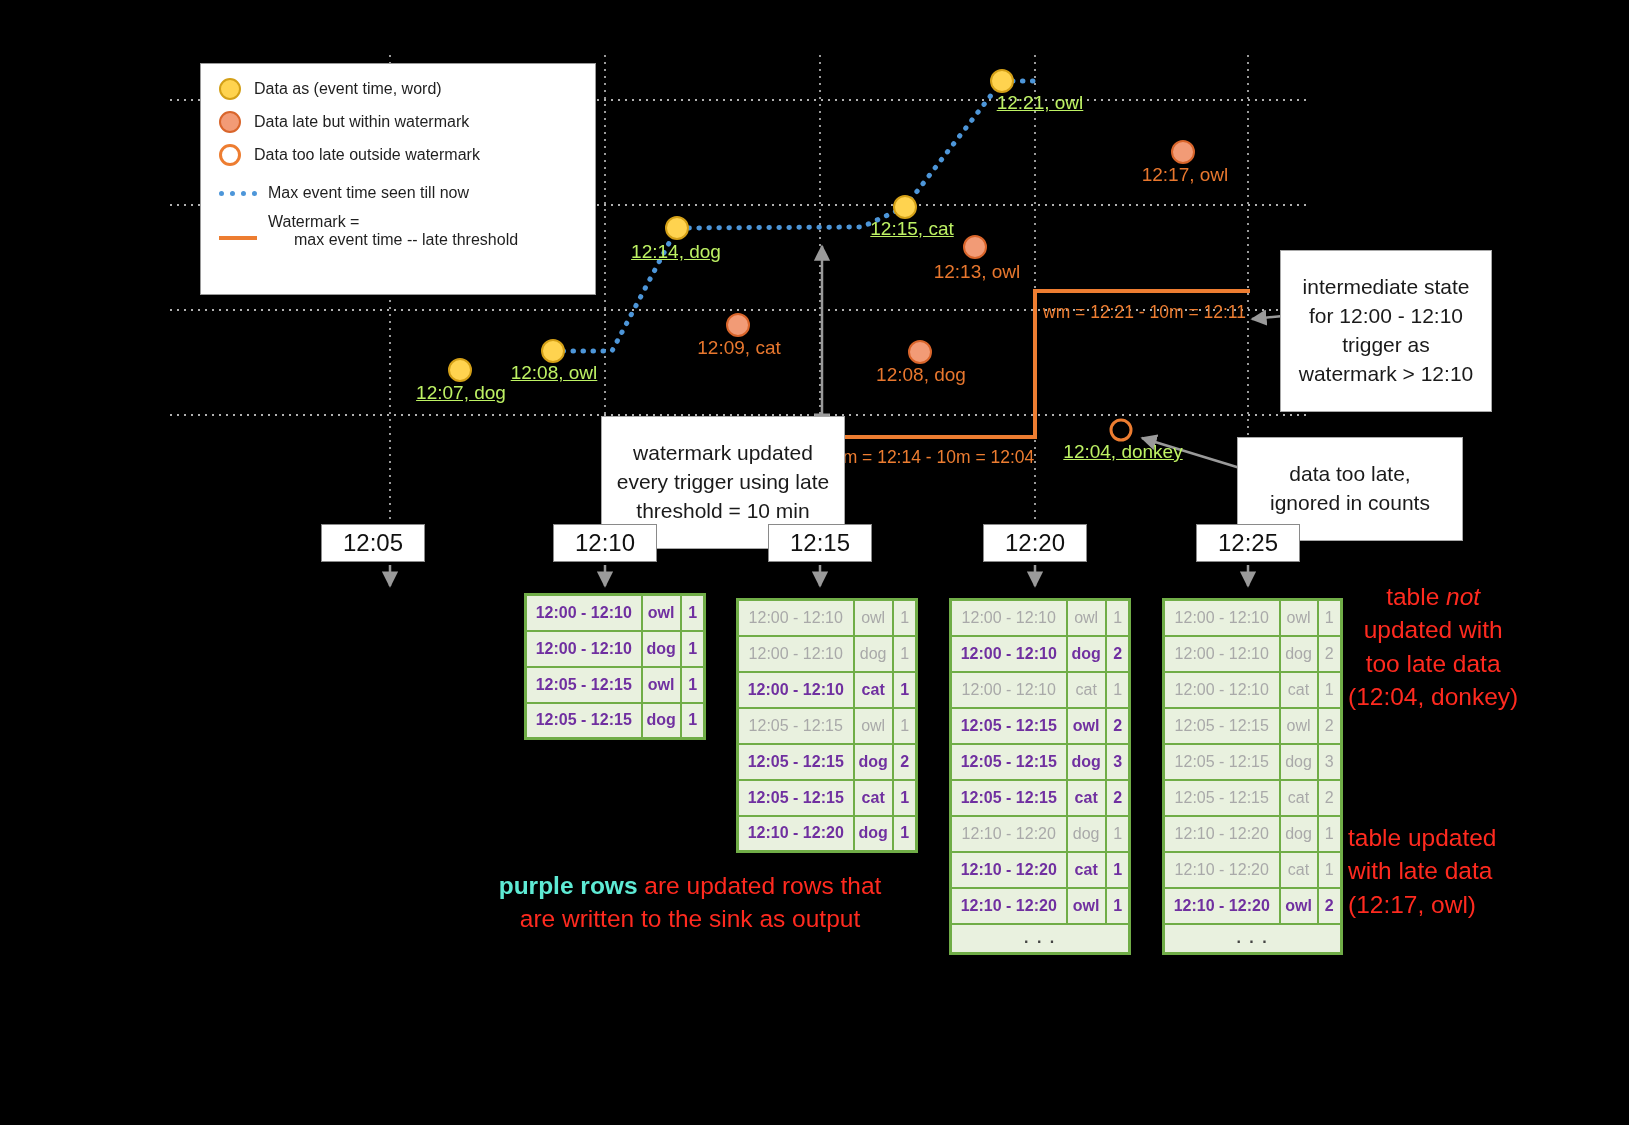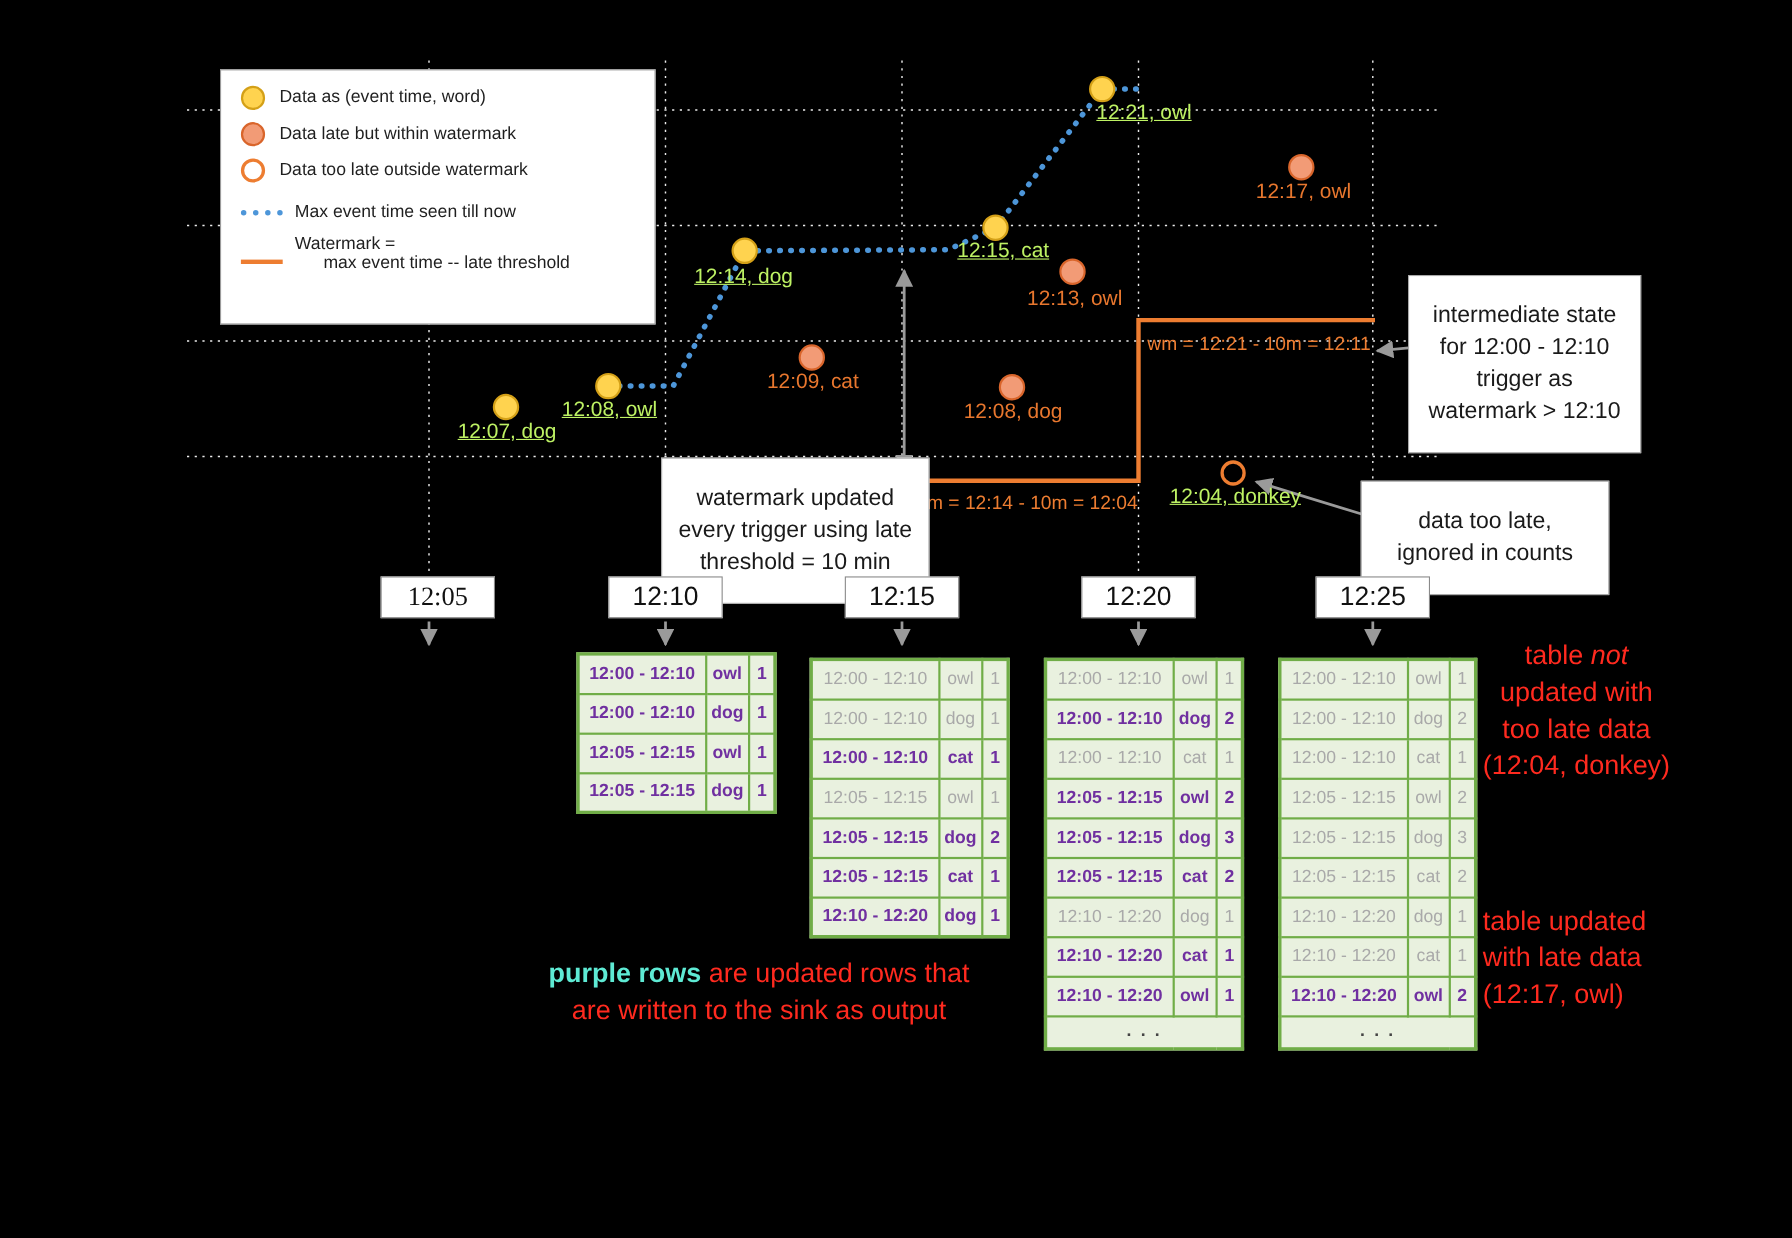--- a/index.html
+++ b/index.html
@@ -173,21 +173,21 @@
     <div>intermediate state</div>
     <div>for 12:00 - 12:10</div>
     <div>trigger as</div>
     <div>watermark &gt; 12:10</div>
   </div>
   <div class="callout" style="left:1237px; top:437px; width:226px;">
     <div>data too late,</div>
     <div>ignored in counts</div>
   </div>
 
-  <div class="trigger" style="left:346px;  top:524px;font-family:Liberation Serif, serif;">12:05</div>
+  <div class="trigger" style="left:321px;  top:524px;">12:05</div>
   <div class="trigger" style="left:553px;  top:524px;">12:10</div>
   <div class="trigger" style="left:768px;  top:524px;">12:15</div>
   <div class="trigger" style="left:983px;  top:524px;">12:20</div>
   <div class="trigger" style="left:1196px; top:524px;">12:25</div>
 
   <table class="wtable" style="left:524px; top:593px;">
     <tbody>
         <tr class="updated">
           <td class="c-win">12:00 - 12:10</td>
           <td class="c-word">owl</td>

